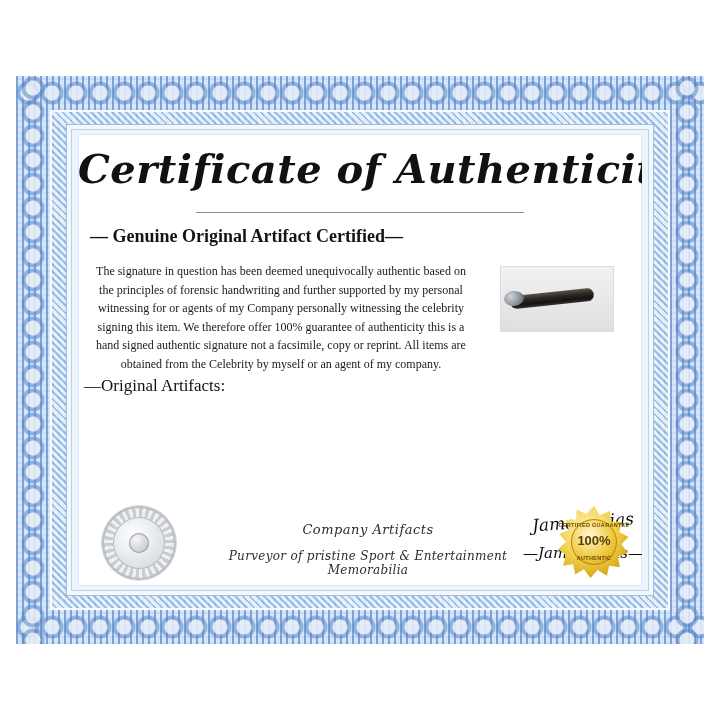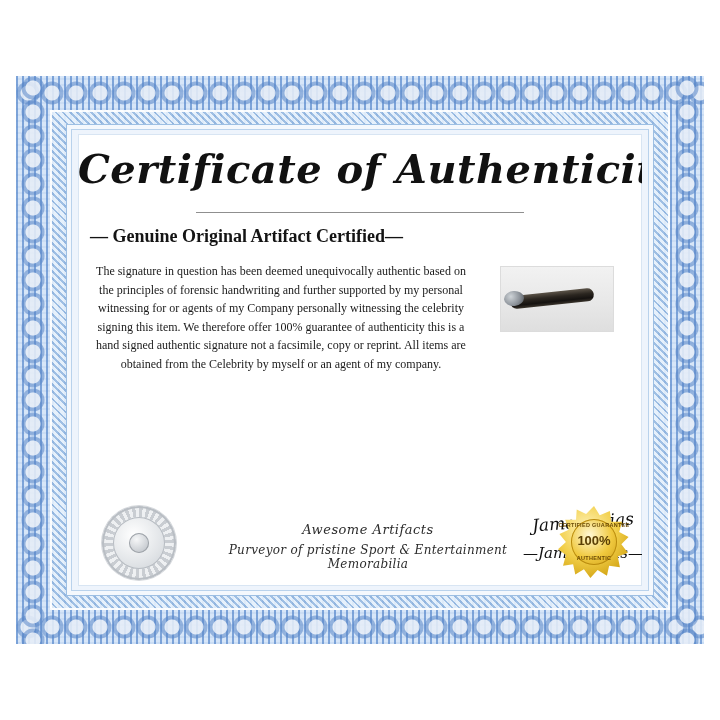--- a/index.html
+++ b/index.html
@@ -205,21 +205,21 @@
     position: absolute;
     left: 140px;
     top: 388px;
     width: 300px;
     text-align: center;
     font-family: "DejaVu Serif", serif;
     font-style: italic;
     color: #2c2c2c;
   }
   .company-name { font-size: 13px; letter-spacing: .5px; }
-  .company-tag { font-size: 12px; margin-top: 6px; letter-spacing: .3px; }
+  .company-tag { font-size: 12px; margin-top: 12px; letter-spacing: .3px; }
 
   .sign-block {
     position: absolute;
     left: 420px;
     top: 378px;
     width: 170px;
     text-align: center;
   }
   .sign-script {
     font-family: "DejaVu Serif", serif;
@@ -314,29 +314,30 @@
 
     <div class="subtitle">— Genuine Original Artifact Certified—</div>
 
     <div class="body-block">The signature in question has been deemed unequivocally authentic based on the principles of  forensic handwriting and further supported by my personal witnessing for or agents of my Company personally witnessing the celebrity signing this item. We therefore offer 100% guarantee of authenticity this is a hand signed authentic signature not a facsimile, copy or reprint. All items are obtained from the Celebrity by myself or an agent of my company.</div>
 
     <div class="photo">
       <div class="mic"></div>
       <div class="mic-head"></div>
     </div>
 
+    <div class="line-item" id="artifacts-line">—Original Artifacts:</div>
 
     <div class="seal">
       <div class="ring"></div>
       <div class="ring2"></div>
       <div class="core"></div>
     </div>
 
     <div class="company-block">
-      <div class="company-name">Awesome Artifacts</div>
+      <div class="company-name">Company Artifacts</div>
       <div class="company-tag">Purveyor of pristine Sport &amp; Entertainment Memorabilia</div>
     </div>
 
     <div class="sign-block">
       <div class="sign-script">James Arias</div>
       <div class="sign-printed">—James Arias—</div>
     </div>
 
     <div class="gold-seal">
       <div class="g-star"></div>

